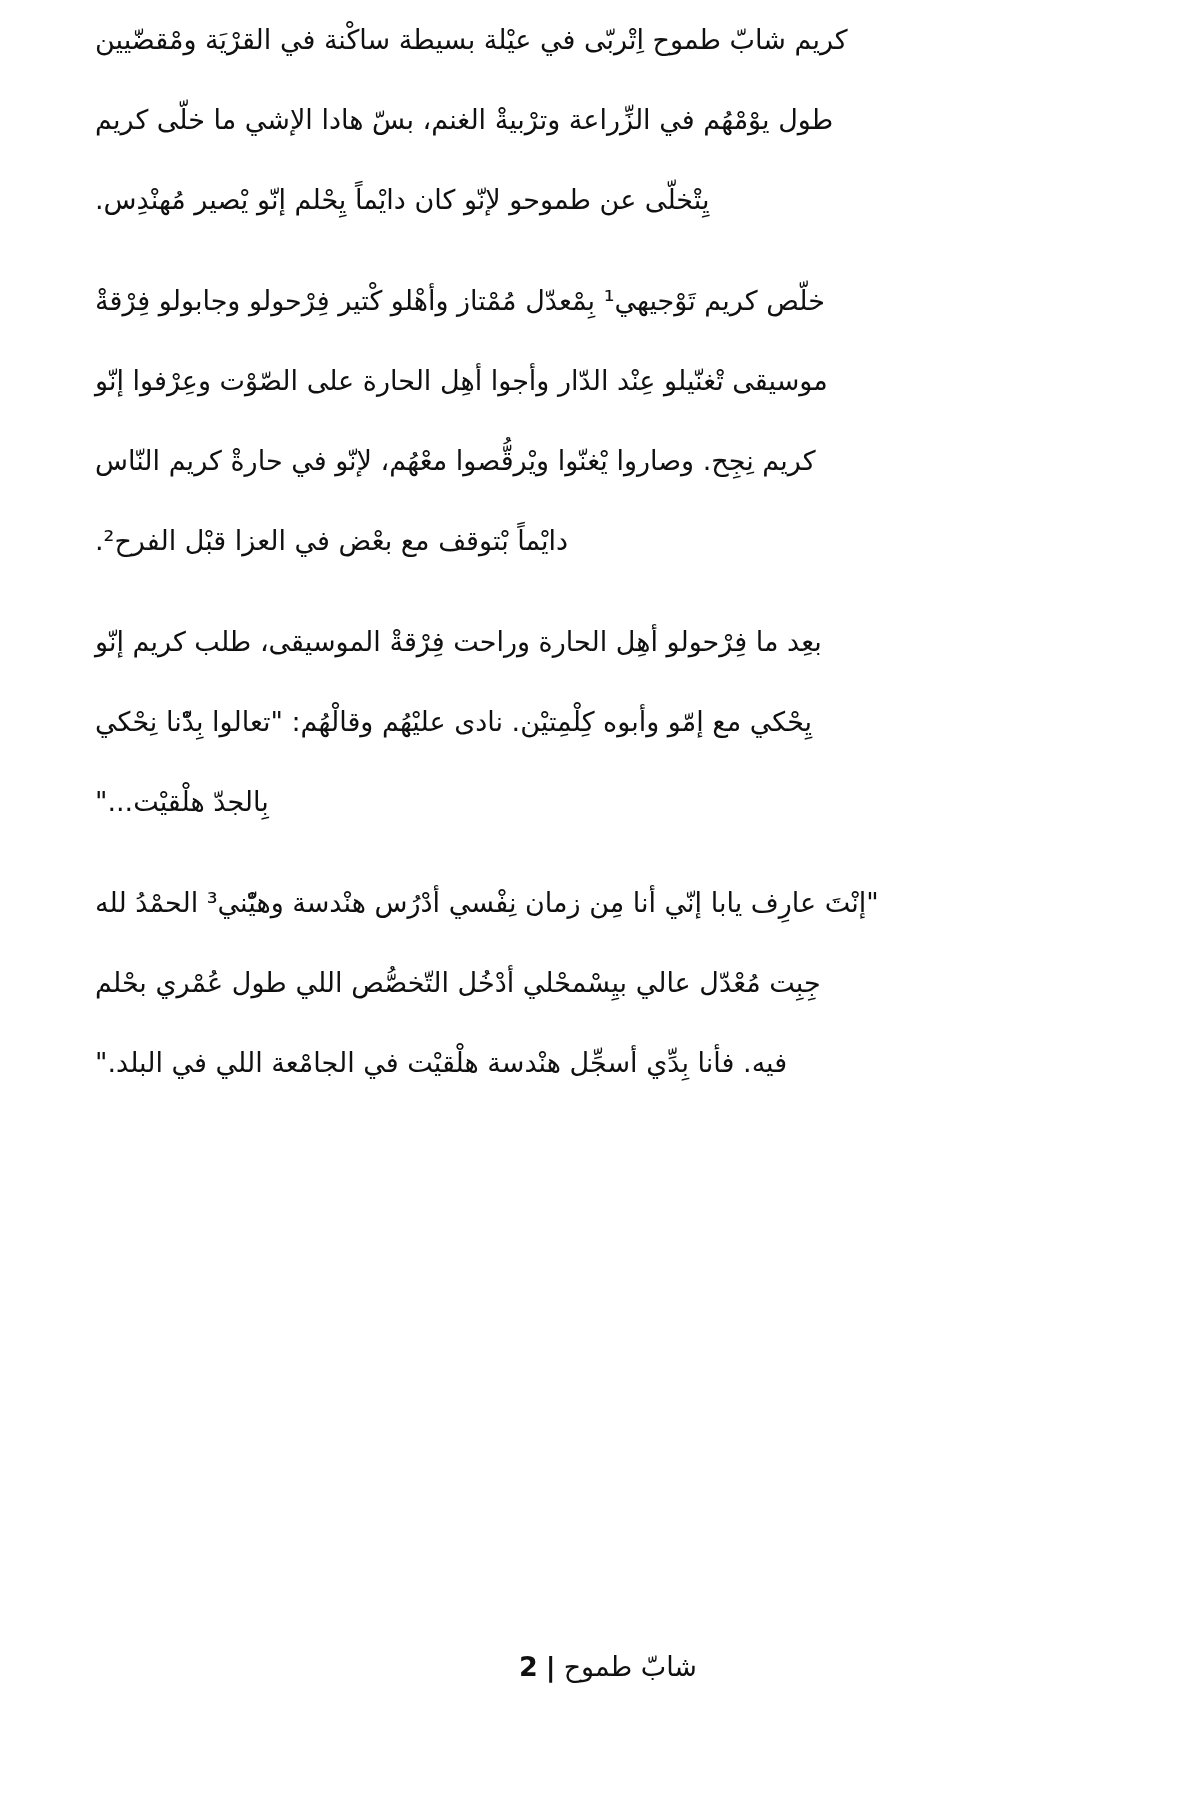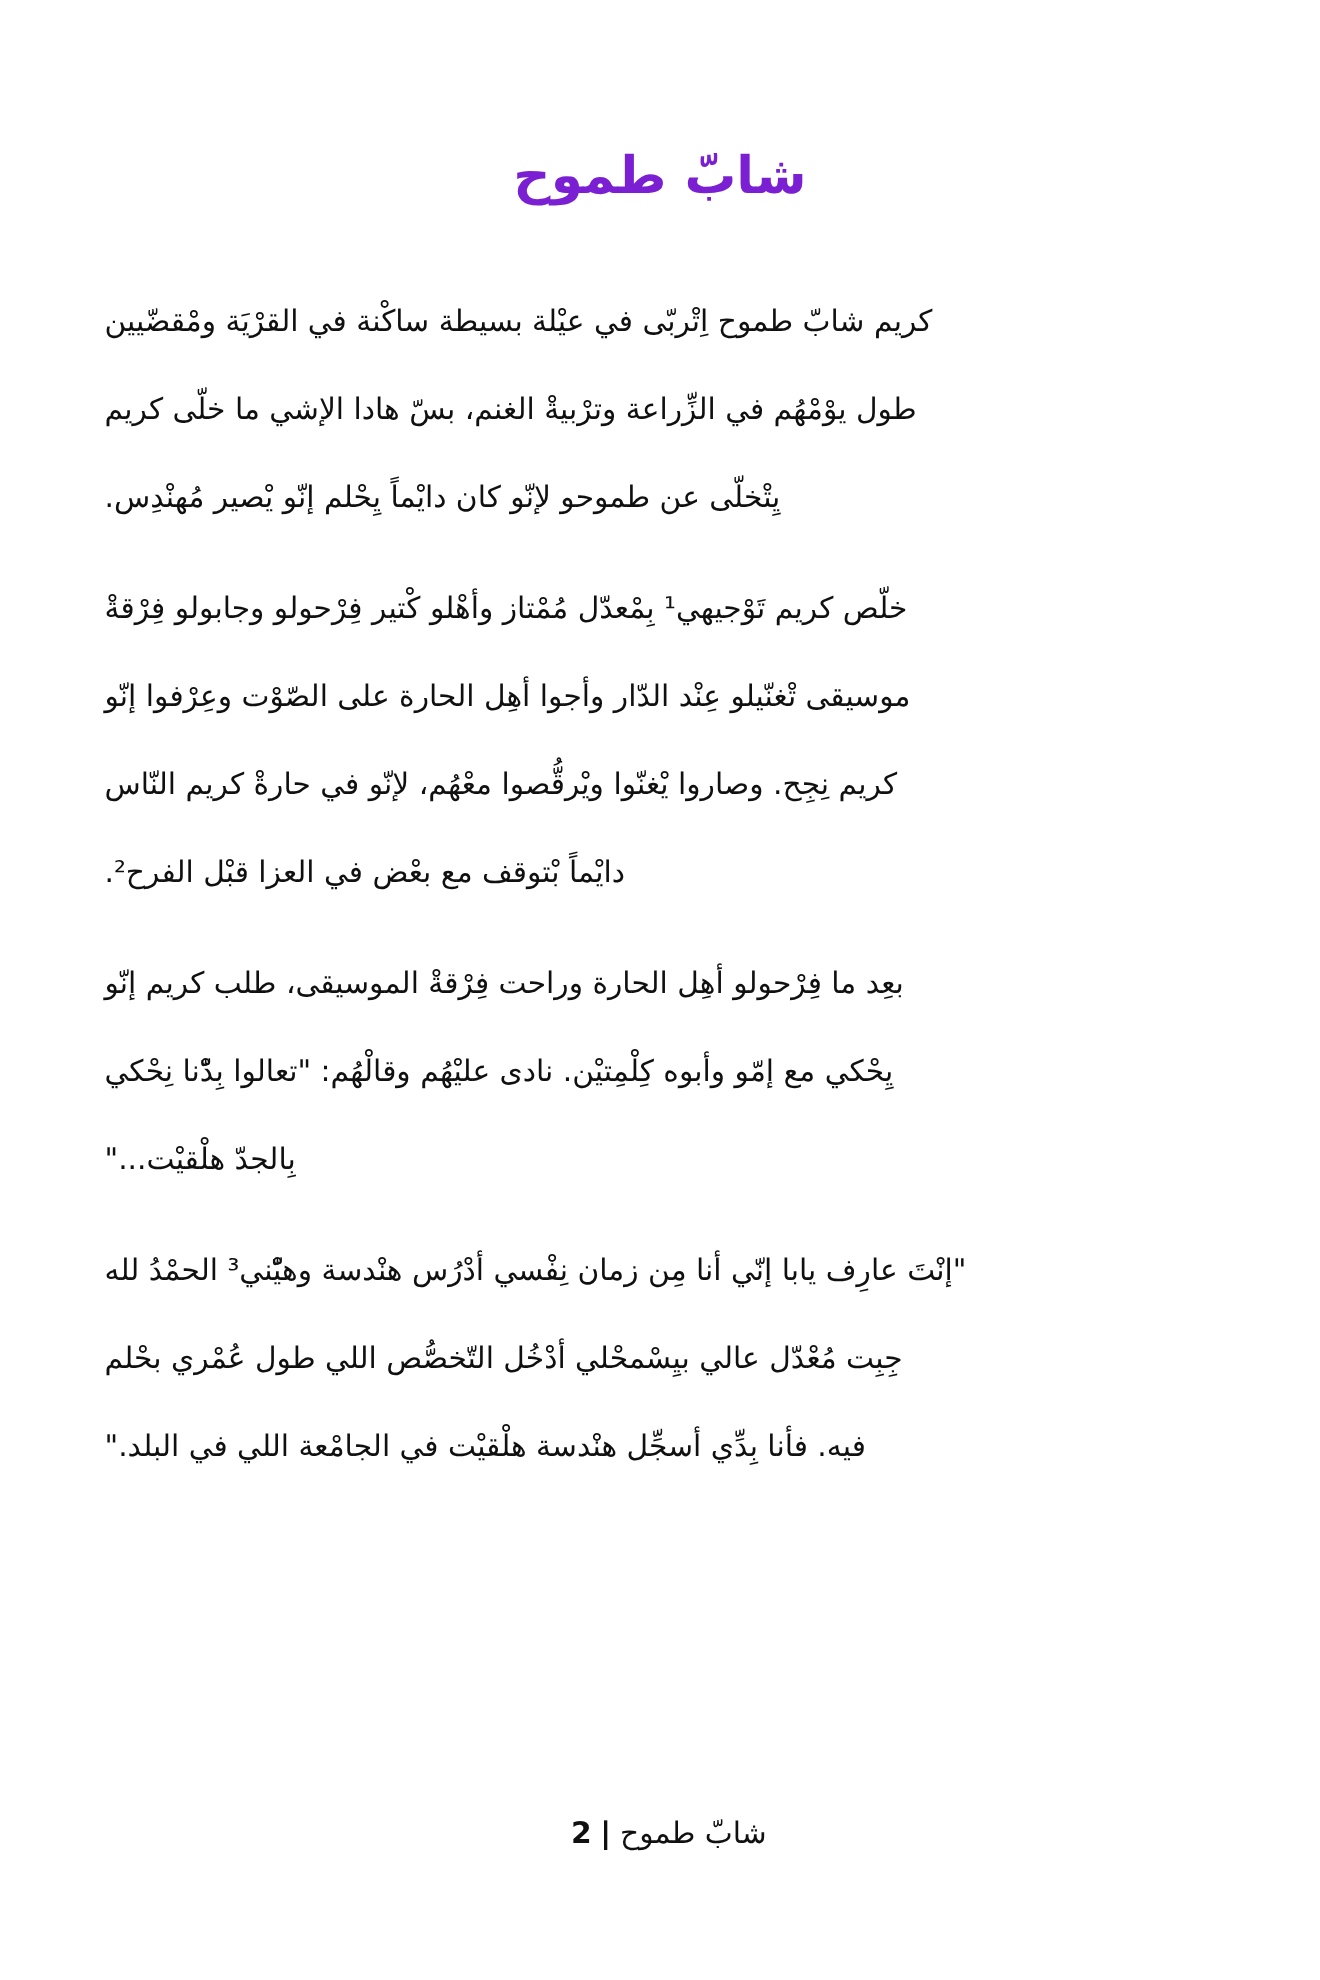--- a/index.html
+++ b/index.html
@@ -49,21 +49,20 @@
     color: #101010;
   }
   .footer .sep { font-weight: bold; padding: 0 8px; }
   .footer .pagenum { font-weight: bold; }
 </style>
 </head>
 <body>
 
 <div class="page">
 
-  <h1 class="title">شابّ طموح</h1>
 
   <p class="para ar">كريم شاب<span class="dk">ّ</span> طموح ا<span class="dk">ِ</span>ت<span class="dk">ْ</span>رب<span class="dk">ّ</span>ى في عي<span class="dk">ْ</span>لة بسيطة ساك<span class="dk">ْ</span>نة في القر<span class="dk">ْ</span>ي<span class="dk">َ</span>ة وم<span class="dk">ْ</span>قض<span class="dk">ّ</span>يين
 طول يو<span class="dk">ْ</span>م<span class="dk">ْ</span>ه<span class="dk">ُ</span>م في الز<span class="dk">ِّ</span>راعة وتر<span class="dk">ْ</span>بية<span class="dk">ْ</span> الغنم، بس<span class="dk">ّ</span> هادا الإشي ما خل<span class="dk">ّ</span>ى كريم
 ي<span class="dk">ِ</span>ت<span class="dk">ْ</span>خل<span class="dk">ّ</span>ى عن طموحو لإن<span class="dk">ّ</span>و كان داي<span class="dk">ْ</span>ما<span class="dk">ً</span> ي<span class="dk">ِ</span>ح<span class="dk">ْ</span>لم إن<span class="dk">ّ</span>و ي<span class="dk">ْ</span>صير م<span class="dk">ُ</span>هن<span class="dk">ْ</span>د<span class="dk">ِ</span>س.</p>
 
   <p class="para ar">خل<span class="dk">ّ</span>ص كريم ت<span class="dk">َ</span>و<span class="dk">ْ</span>جيهي¹ ب<span class="dk">ِ</span>م<span class="dk">ْ</span>عد<span class="dk">ّ</span>ل م<span class="dk">ُ</span>م<span class="dk">ْ</span>تاز وأه<span class="dk">ْ</span>لو ك<span class="dk">ْ</span>تير ف<span class="dk">ِ</span>ر<span class="dk">ْ</span>حولو وجابولو ف<span class="dk">ِ</span>ر<span class="dk">ْ</span>قة<span class="dk">ْ</span>
 موسيقى ت<span class="dk">ْ</span>غن<span class="dk">ّ</span>يلو ع<span class="dk">ِ</span>ن<span class="dk">ْ</span>د الد<span class="dk">ّ</span>ار وأجوا أه<span class="dk">ِ</span>ل الحارة على الص<span class="dk">ّ</span>و<span class="dk">ْ</span>ت وع<span class="dk">ِ</span>ر<span class="dk">ْ</span>فوا إن<span class="dk">ّ</span>و
 كريم ن<span class="dk">ِ</span>ج<span class="dk">ِ</span>ح. وصاروا ي<span class="dk">ْ</span>غن<span class="dk">ّ</span>وا وي<span class="dk">ْ</span>رق<span class="dk">ُّ</span>صوا مع<span class="dk">ْ</span>ه<span class="dk">ُ</span>م، لإن<span class="dk">ّ</span>و في حارة<span class="dk">ْ</span> كريم الن<span class="dk">ّ</span>اس
 داي<span class="dk">ْ</span>ما<span class="dk">ً</span> ب<span class="dk">ْ</span>توقف مع بع<span class="dk">ْ</span>ض في العزا قب<span class="dk">ْ</span>ل الفرح².</p>
 

